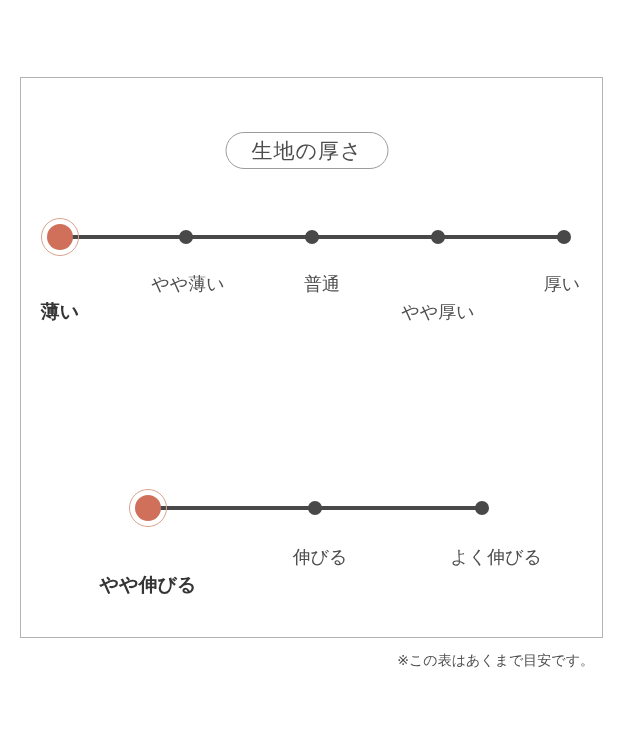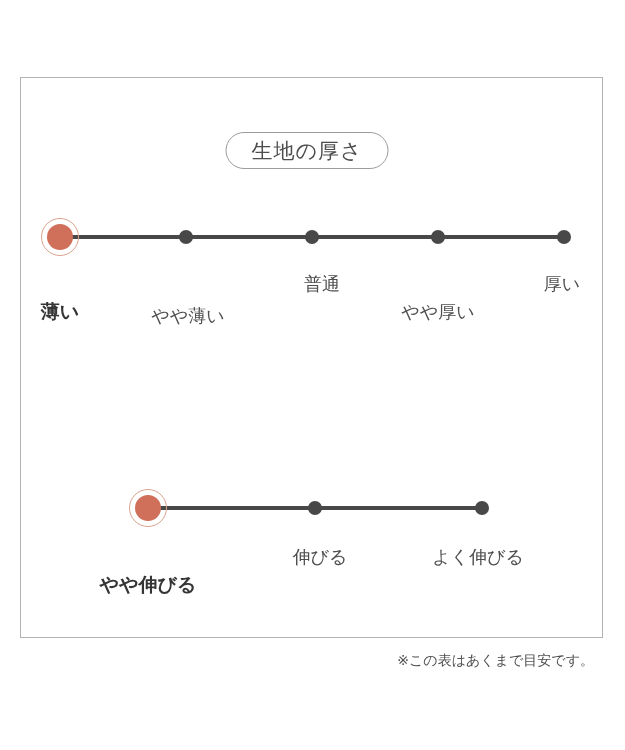--- a/index.html
+++ b/index.html
@@ -59,35 +59,35 @@
     <div class="dot" style="left:179px; top:230px;"></div>
     <div class="dot" style="left:305px; top:230px;"></div>
     <div class="dot" style="left:431px; top:230px;"></div>
     <div class="dot" style="left:557px; top:230px;"></div>
     <div class="sel-ring" style="left:41px; top:218px;"></div>
     <div class="sel-dot" style="left:47px; top:224px;"></div>
   </div>
 
   <div>
     <span class="lbl selected" style="left:60px; top:271px;">薄い</span>
-    <span class="lbl" style="left:188px; top:272px;margin-top:32px;">やや薄い</span>
+    <span class="lbl" style="left:188px; top:272px;">やや薄い</span>
     <span class="lbl" style="left:322px; top:272px;">普通</span>
     <span class="lbl" style="left:438px; top:272px;margin-top:28px;">やや厚い</span>
     <span class="lbl" style="left:562px; top:272px;">厚い</span>
   </div>
 
 
   <div>
     <div class="track-line" style="left:148px; top:506px; width:334px;"></div>
     <div class="dot" style="left:308px; top:501px;"></div>
     <div class="dot" style="left:475px; top:501px;"></div>
     <div class="sel-ring" style="left:129px; top:489px;"></div>
     <div class="sel-dot" style="left:135px; top:495px;"></div>
   </div>
 
   <div>
     <span class="lbl selected" style="left:148px; top:544px;">やや伸びる</span>
     <span class="lbl" style="left:320px; top:545px;">伸びる</span>
-    <span class="lbl" style="left:478px; top:545px;text-align:center;">よく伸びる</span>
+    <span class="lbl" style="left:496px; top:545px;text-align:center;">よく伸びる</span>
   </div>
 
   <div class="footnote">※この表はあくまで目安です。</div>
 </div>
 
 </body></html>

